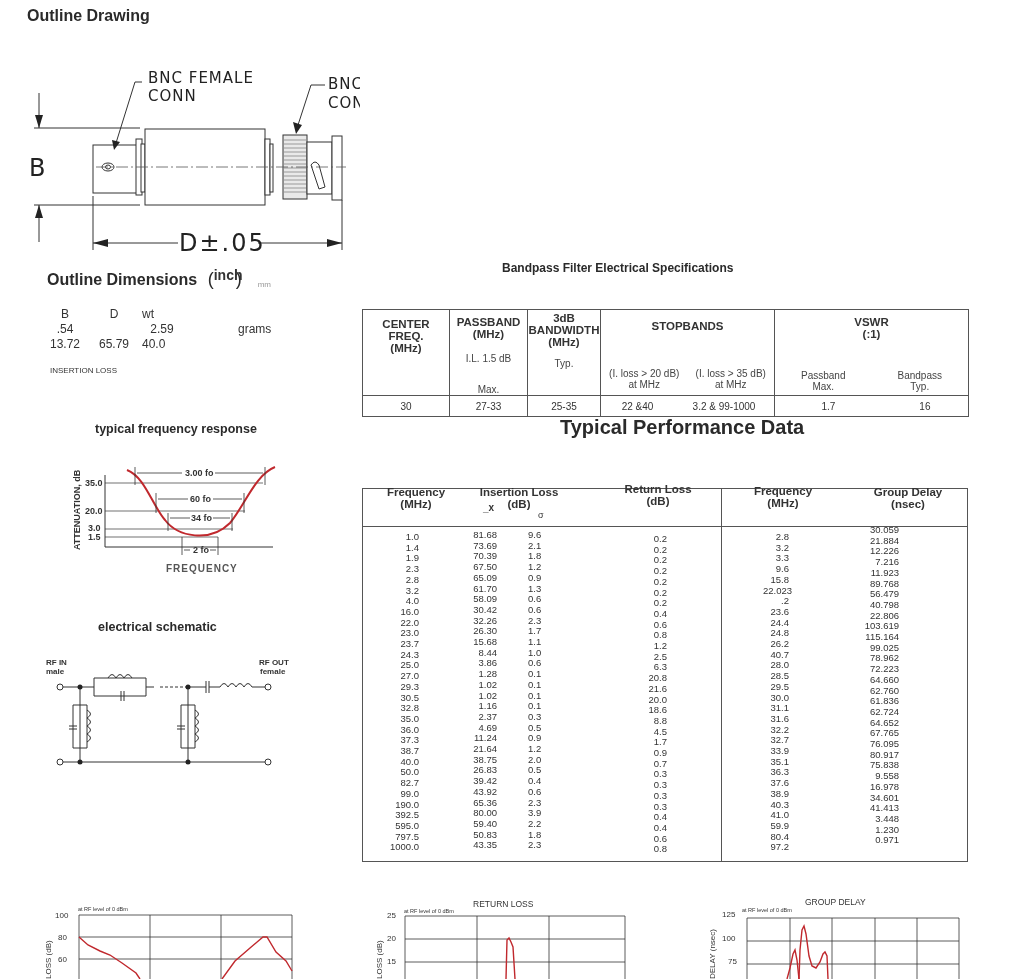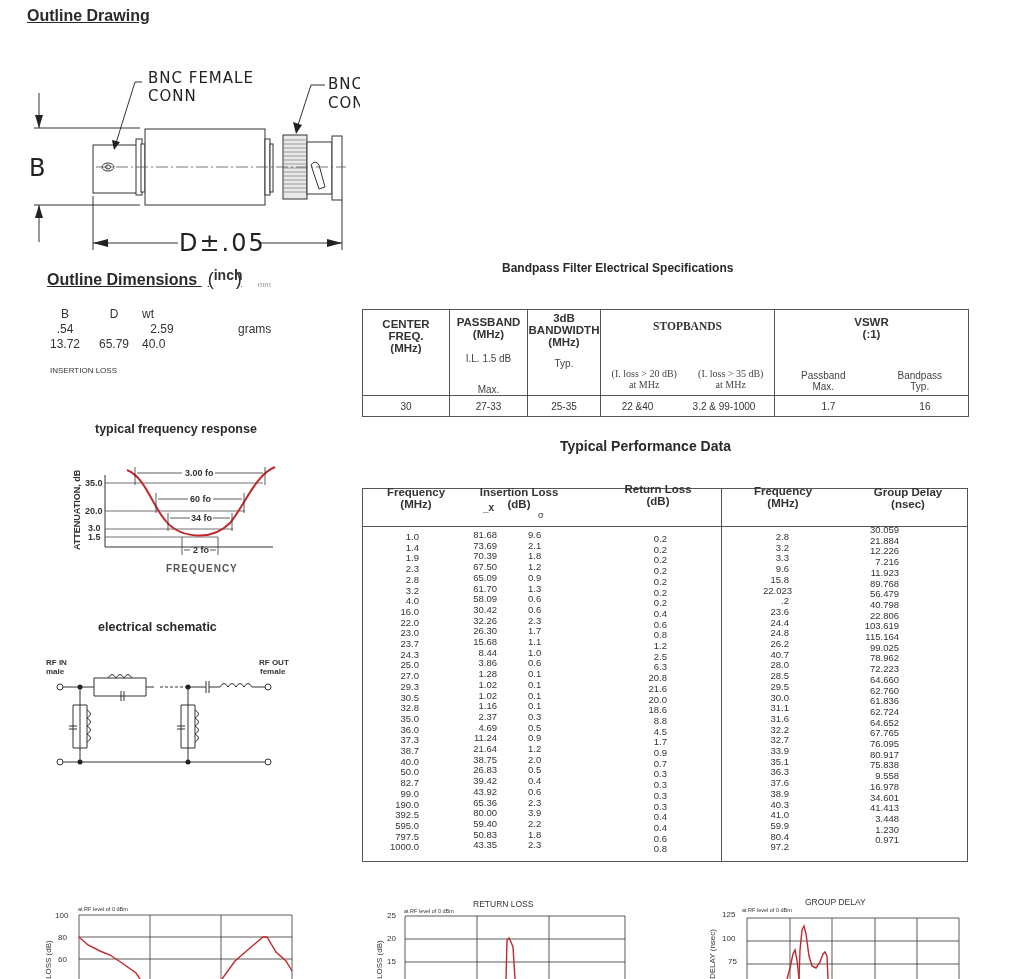--- a/index.html
+++ b/index.html
@@ -1,19 +1,19 @@
 <!DOCTYPE html>
 <html><head>
 <meta charset="utf-8">
 <style>
   html, body { margin:0; padding:0; background:#ffffff; }
   body { width:1024px; height:979px; position:relative; overflow:hidden;
          font-family:"Liberation Sans", sans-serif; color:#222; }
   .abs { position:absolute; }
-  .sec-title { font-size:16px; font-weight:bold; color:#2a2a2a;text-decoration:underline; }
+  .sec-title { font-size:16px; font-weight:bold; color:#2a2a2a; }
   .tiny { font-size:14px; }
   svg text { font-family:"Liberation Sans", sans-serif; }
   .dwg-text { font-family:"DejaVu Sans", sans-serif; font-size:15px; fill:#222; letter-spacing:1px; }
 
   
   table.spec { position:absolute; left:362px; top:309px; width:607px; border-collapse:collapse; font-size:10px; color:#333; }
   table.spec td, table.spec th { border:1px solid #555; text-align:center; padding:0; }
   table.spec th { font-weight:bold; font-size:11.5px; }
   .spec .sub { font-weight:normal; font-size:10px; color:#444;margin-top:20px; }
 
@@ -232,21 +232,21 @@
           <div>(MHz)</div>
       <div class="sub" style="margin-top:13px;">I.L. 1.5 dB</div>
           <div class="sub">Max.</div>
     </th>
     <th style="width:72px;vertical-align:top;padding-top:2px;">
       <div>3dB</div>
           <div>BANDWIDTH</div>
           <div>(MHz)</div>
       <div class="sub" style="margin-top:10px;">Typ.</div>
     </th>
-    <th colspan="2" style="width:146px;vertical-align:top;padding-top:10px;font-family:Liberation Serif, serif;">
+    <th colspan="2" style="width:146px;vertical-align:top;padding-top:10px;">
       <div>STOPBANDS</div>
       <div style="display:flex;margin-top:16px;">
         <div style="flex:1;" class="sub">
               <div>(I. loss &gt; 20 dB)</div>
               <div>at MHz</div>
             </div>
         <div style="flex:1;" class="sub">
               <div>(I. loss &gt; 35 dB)</div>
               <div>at MHz</div>
             </div>
@@ -272,21 +272,21 @@
     <td>27-33</td>
     <td>25-35</td>
     <td style="border-right:none;width:73px;">22 &amp;40</td>
     <td style="border-left:none;width:100px;">3.2 &amp; 99-1000</td>
     <td style="border-right:none;">1.7</td>
     <td style="border-left:none;">16</td>
   </tr>
 </tbody>
   </table>
 
-<div class="abs" style="left:560px;top:438px;font-size:14px;font-weight:bold;color:#2a2a2a;">Typical Performance Data</div>
+<div class="abs" style="left:560px;top:416px;font-size:20px;font-weight:bold;color:#2a2a2a;">Typical Performance Data</div>
 
 <div class="perf-box">
   <div class="perf-divider-v"></div>
   <div class="perf-divider-h"></div>
   <div class="ph" style="left:18px;top:-3px;width:70px;">
       <div>Frequency</div>
       <div>(MHz)</div>
     </div>
   <div class="ph" style="left:110px;top:-3px;width:92px;">
       <div>Insertion Loss</div>

